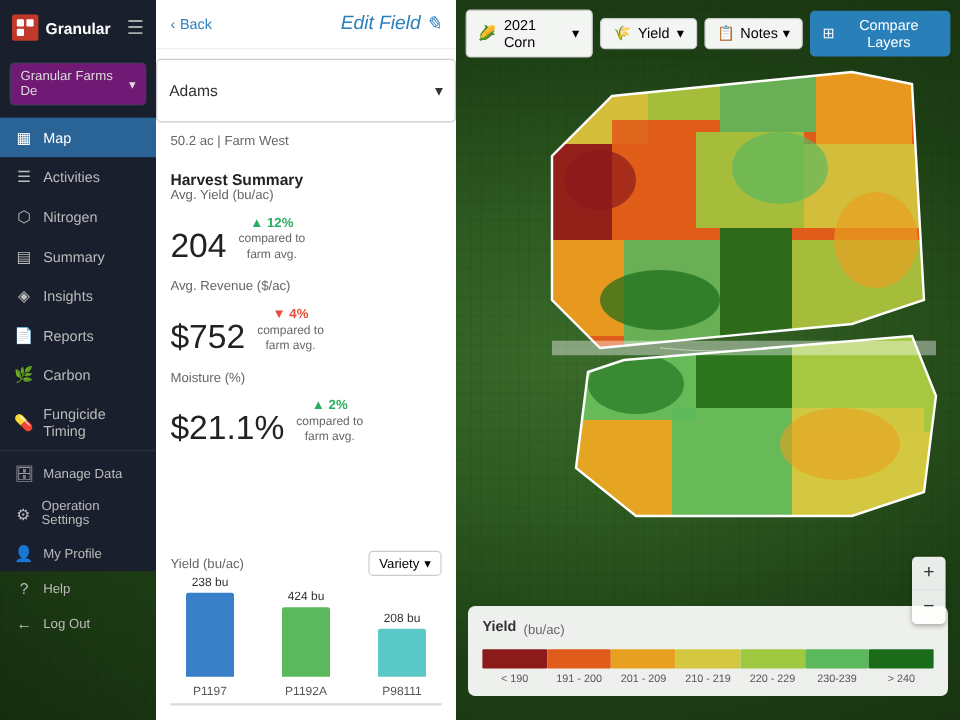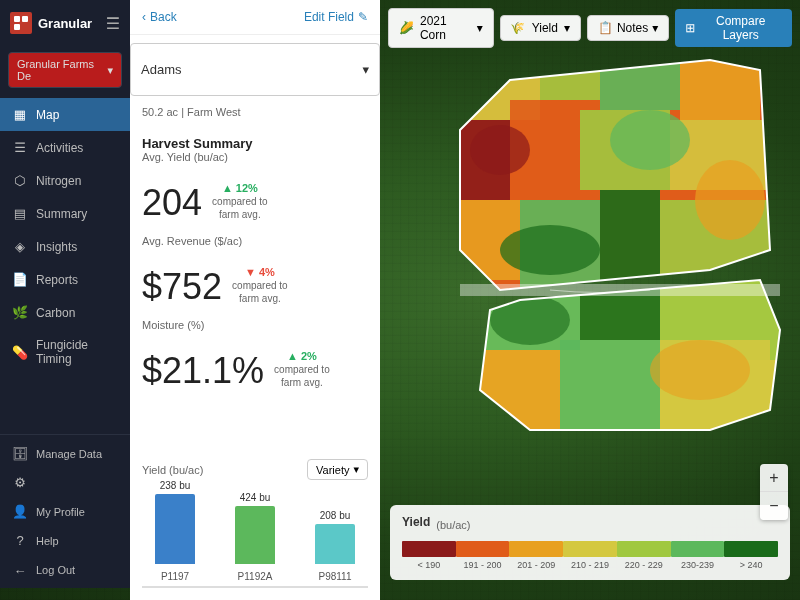--- a/index.html
+++ b/index.html
@@ -13,38 +13,38 @@
     }
     .aerial-pattern {
       position: absolute; inset: 0;
       background-image: repeating-linear-gradient(0deg, rgba(0,0,0,0.05) 0px, transparent 2px, transparent 8px),
                         repeating-linear-gradient(90deg, rgba(0,0,0,0.05) 0px, transparent 2px, transparent 8px);
       z-index: 1;
     }
 
     
     .sidebar {
-      position: absolute; left: 0; top: 0; width: 130px; height: 588px;
+      position: absolute; left: 0; top: 0; width: 130px; height: 476px;
       background: #1a1f2e; color: #fff; z-index: 10; display: flex; flex-direction: column;
     }
     .sidebar-header {
       display: flex; align-items: center; justify-content: space-between;
       padding: 12px 10px; background: #1a1f2e;
     }
     .granular-logo { display: flex; align-items: center; gap: 6px; }
     .logo-icon {
       width: 22px; height: 22px; background: #c0392b;
       display: flex; align-items: center; justify-content: center;
       font-size: 10px; color: white; font-weight: bold; border-radius: 2px;
     }
     .logo-text { font-size: 13px; font-weight: 600; color: #fff; }
     .hamburger { color: #aaa; font-size: 16px; cursor: pointer; }
     .farm-selector {
       margin: 6px 8px;
-      background: #b91c1c; border: 1px solid #3a4050; border-radius: 4px;
+      background: #701a75; border: 1px solid #3a4050; border-radius: 4px;
       padding: 5px 8px; color: #ddd; font-size: 11px;
       display: flex; align-items: center; justify-content: space-between; cursor: pointer;
     }
     .nav-items { flex: 1; margin-top: 4px; }
     .nav-item {
       display: flex; align-items: center; gap: 8px;
       padding: 9px 12px; color: #bbb; font-size: 12px; cursor: pointer;
     }
     .nav-item.active { background: #2a6496; color: #fff; }
     .nav-icon { font-size: 13px; width: 16px; text-align: center; }
@@ -54,37 +54,37 @@
     
     .panel {
       position: absolute; left: 130px; top: 0; width: 250px; height: 600px;
       background: #fff; z-index: 10; display: flex; flex-direction: column; overflow: hidden;
     }
     .panel-top-bar {
       display: flex; align-items: center; justify-content: space-between;
       padding: 10px 12px; border-bottom: 1px solid #eee;
     }
     .back-btn { color: #2980b9; font-size: 12px; cursor: pointer; display: flex; align-items: center; gap: 4px; }
-    .edit-btn { color: #2980b9; font-size: 12px; cursor: pointer; display: flex; align-items: center; gap: 4px; }
+    .edit-btn { color: #2980b9; font-size: 16px; cursor: pointer; display: flex; align-items: center; gap: 4px; font-style: italic; }
 
     .field-selector {
       margin: 8px 0;
       border: 1px solid #ccc; border-radius: 4px;
       padding: 18px 10px; font-size: 13px; color: #333;
       display: flex; align-items: center; justify-content: space-between; cursor: pointer;
     }
     .field-area { padding: 2px 12px 8px; font-size: 11px; color: #666; }
 
     .harvest-summary { padding: 10px 12px; flex: 1; overflow-y: auto; }
     .harvest-title { font-size: 13px; font-weight: 600; color: #222; }
 
     .metric-block { margin-bottom: 14px; }
     .metric-label { font-size: 11px; color: #666; margin-bottom: 2px; }
     .metric-row { display: flex; align-items: flex-end; gap: 10px; }
-    .metric-value { font-size: 36px; font-weight: 300; color: #222; line-height: 1; margin-top: 20px; }
+    .metric-value { font-size: 28px; font-weight: 300; color: #222; line-height: 1; margin-top: 20px; }
     .metric-compare { font-size: 10px; color: #666; text-align: center; line-height: 1.3; }
     .metric-change { font-size: 11px; font-weight: 600; }
     .metric-change.up { color: #27ae60; }
     .metric-change.down { color: #e74c3c; }
 
     
     .chart-section { padding: 0 12px 12px; }
     .chart-header { display: flex; align-items: center; justify-content: space-between; margin-bottom: 8px; }
     .chart-label { font-size: 11px; color: #666; }
     .variety-btn {
@@ -204,20 +204,21 @@
       <span>Fungicide Timing</span>
     </div>
   </div>
   <div class="sidebar-bottom">
     <div class="nav-item">
       <span class="nav-icon">🗄</span>
       <span>Manage Data</span>
     </div>
     <div class="nav-item">
       <span class="nav-icon">⚙</span>
+      <span>Operation Settings</span>
     </div>
     <div class="nav-item">
       <span class="nav-icon">👤</span>
       <span>My Profile</span>
     </div>
     <div class="nav-item">
       <span class="nav-icon">?</span>
       <span>Help</span>
     </div>
     <div class="nav-item">

